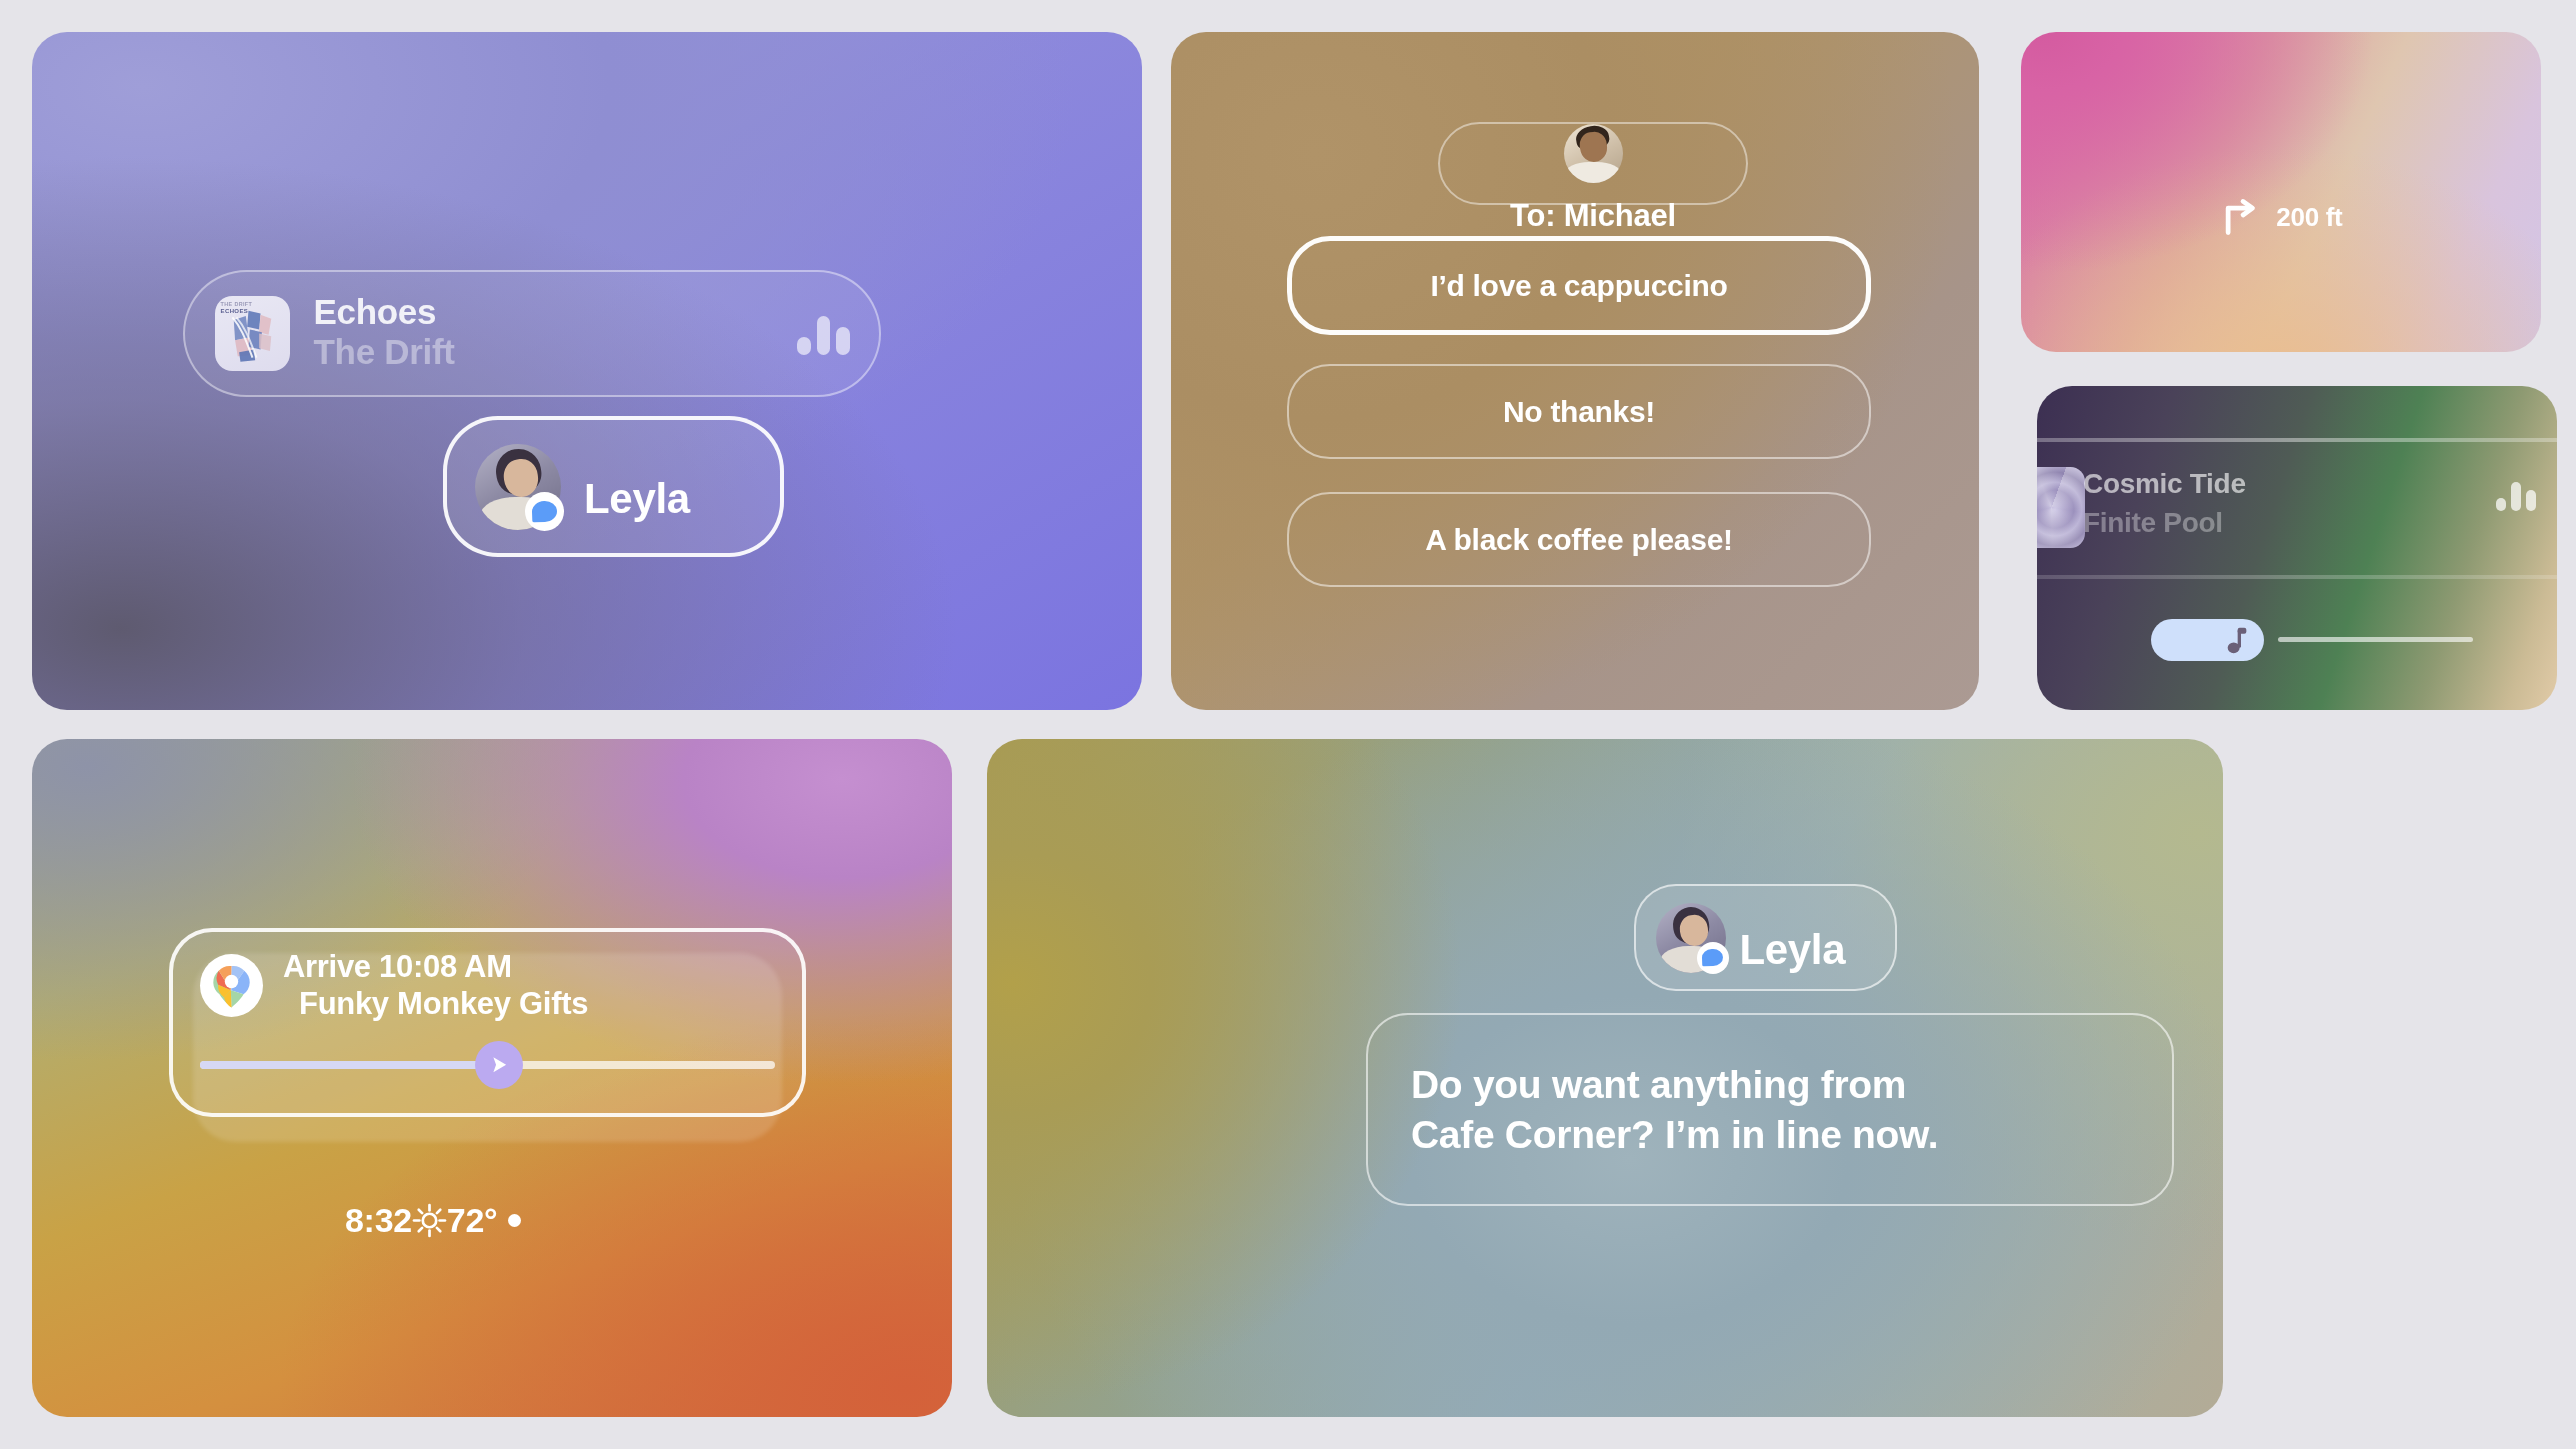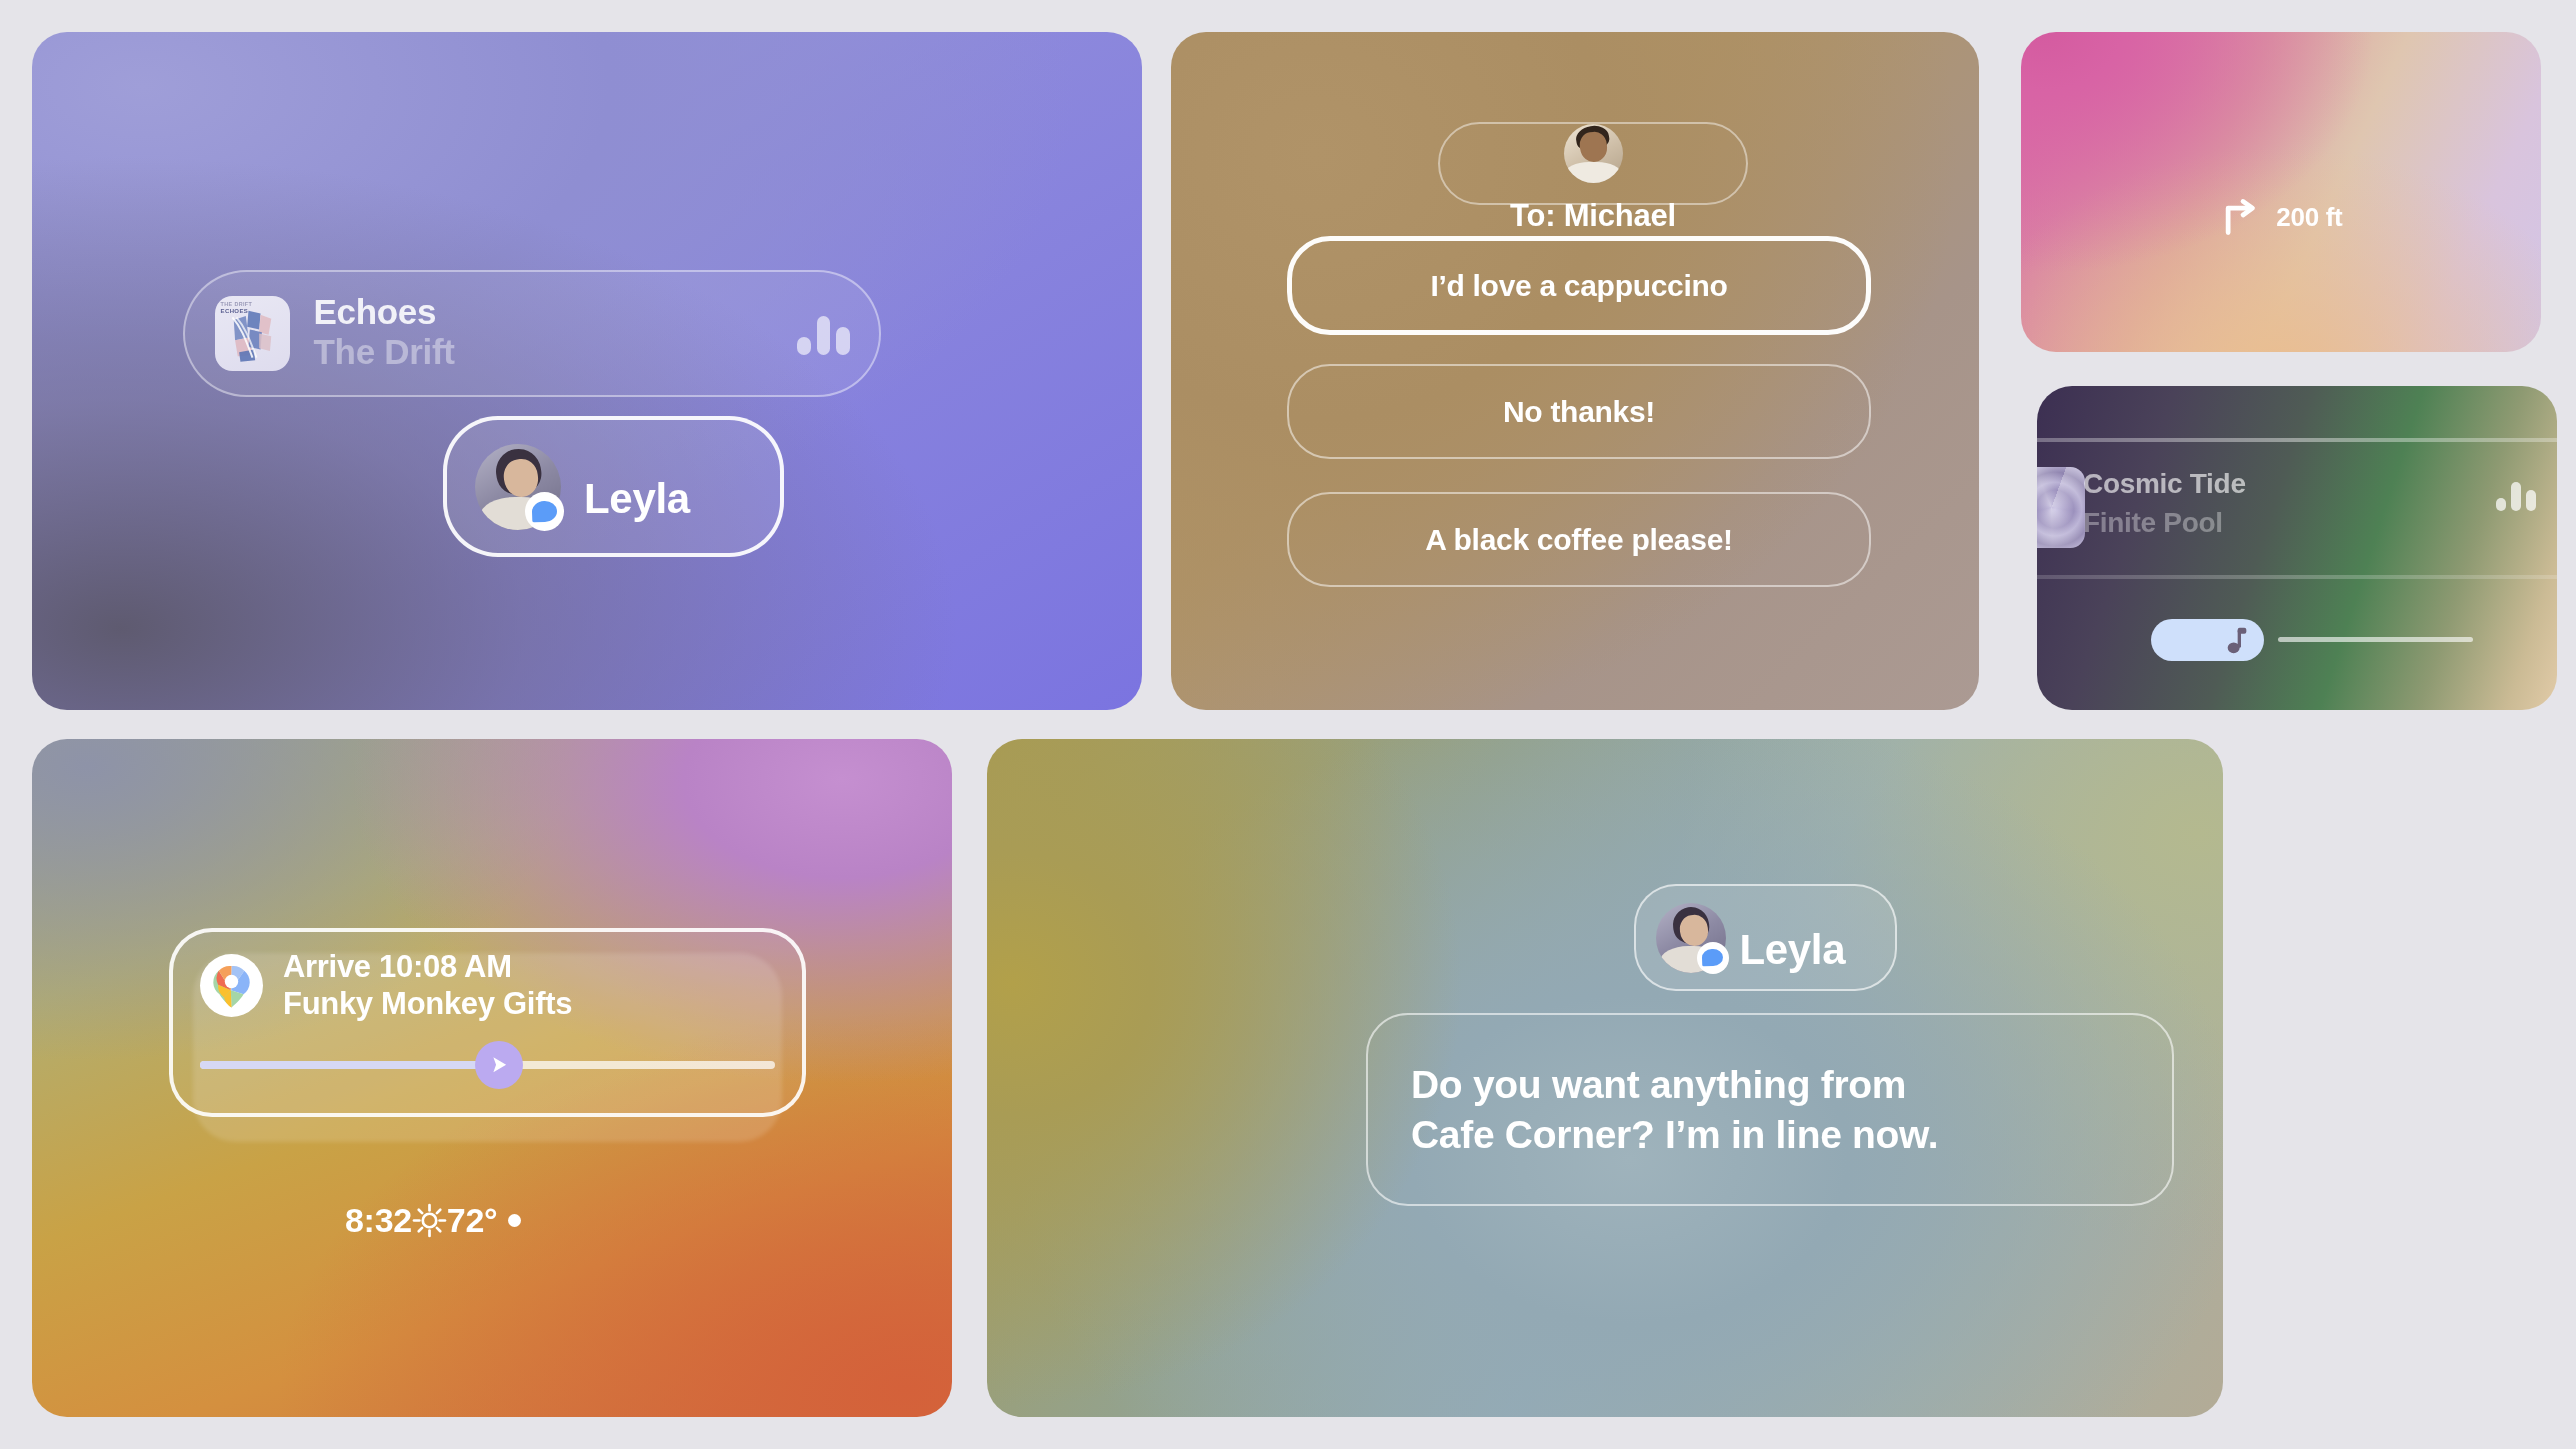--- a/index.html
+++ b/index.html
@@ -157,21 +157,21 @@
     border: 4px solid rgba(255,255,255,0.90); border-radius: 43px;
     background: rgba(255,255,255,0.06);
   }
   .maps-pill-shadow {
     position: absolute; left: 193px; top: 953px; width: 589px; height: 189px;
     border-radius: 43px; background: rgba(255,255,255,0.14); filter: blur(2px);
   }
   .maps-row { position: absolute; left: 27px; top: 17.4px; display: flex; align-items: center; gap: 20px; }
   .gmaps-icon { width: 63px; height: 63px; border-radius: 50%; background: #fff; position: relative; flex: 0 0 auto; }
   .maps-lines .ml1 { font-size: 31px; font-weight: 700; color: #fff; letter-spacing: -0.3px; line-height: 1.18; }
-  .maps-lines .ml2 { font-size: 31px; font-weight: 700; color: #fff; letter-spacing: -0.3px; line-height: 1.18; }
+  .maps-lines .ml2 { font-size: 31px; font-weight: 700; color: #fff; letter-spacing: -0.3px; line-height: 1.18; margin-left: 16px; }
   .maps-track {
     position: absolute; left: 27px; right: 27px; top: 129px; height: 8px;
     border-radius: 5.4px; background: rgba(255,255,255,0.72);
   }
   .maps-fill { position: absolute; left: 0; top: 0; height: 8px; border-radius: 5.4px; background: #d6d8f4; }
   .maps-thumb {
     position: absolute; top: -20px; width: 48px; height: 48px; border-radius: 50%;
     background: #bbaaf0; display: flex; align-items: center; justify-content: center;
   }
   .status-row {

